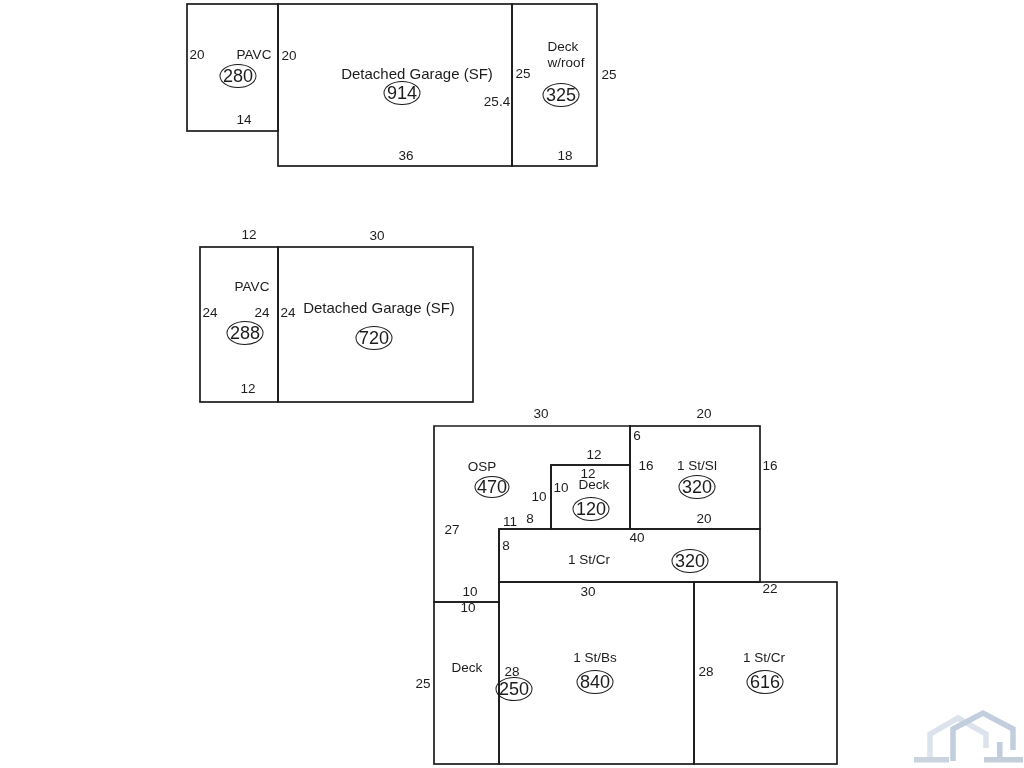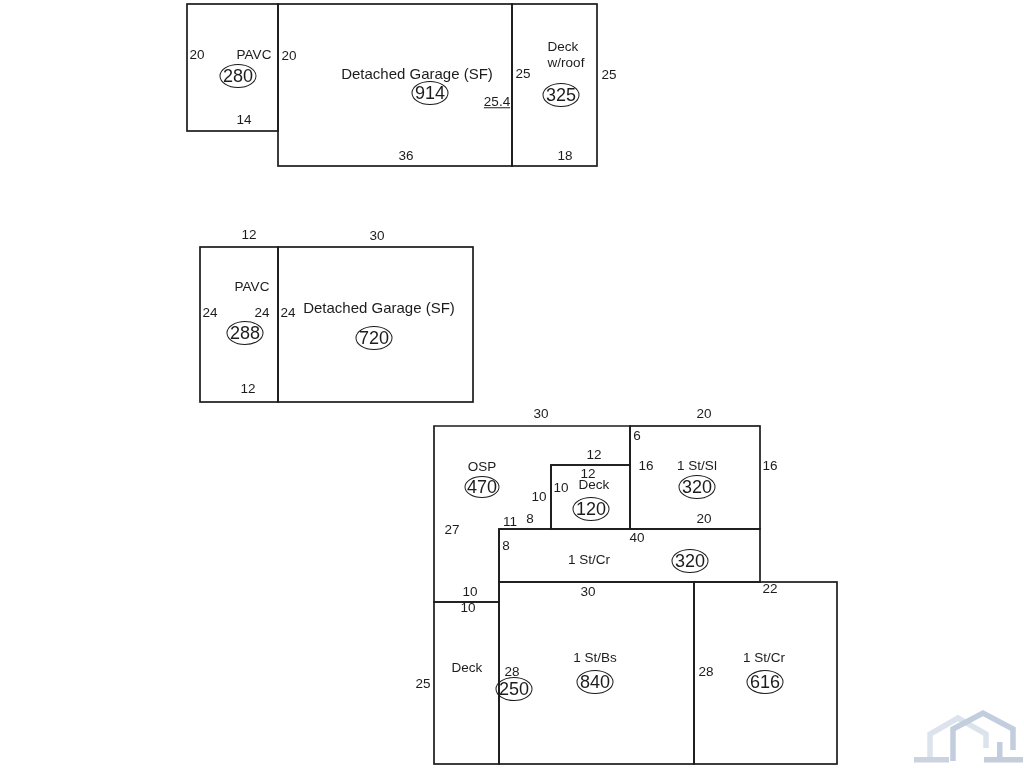--- a/index.html
+++ b/index.html
@@ -67,30 +67,30 @@
       <rect x="499" y="582" width="195" height="182" fill="none" stroke="#1c1c1c" stroke-width="1.7"></rect>
       <rect x="434" y="602" width="65" height="162" fill="none" stroke="#1c1c1c" stroke-width="1.7"></rect>
       <rect x="694" y="582" width="143" height="182" fill="none" stroke="#1c1c1c" stroke-width="1.7"></rect>
     </svg>
 
   <div id="label-layer" style="color: rgb(28, 28, 28);">
       <div class="lbl" style="left: 197px; top: 55px;">20</div>
       <div class="lbl" style="left: 254px; top: 55px;">PAVC</div>
       <div class="lbl" style="left: 289px; top: 56px;">20</div>
       <div class="lbl" style="left: 417px; top: 73px; font-size: 15px;">Detached Garage (SF)</div>
-      <div class="lbl" style="left: 497px; top: 102px; text-decoration: underline;">25.4</div>
+      <div class="lbl" style="left: 497px; top: 102px;">25.4</div>
       <div class="lbl" style="left: 244px; top: 120px;">14</div>
       <div class="lbl" style="left: 406px; top: 156px;">36</div>
       <div class="lbl" style="left: 523px; top: 74px;">25</div>
       <div class="lbl" style="left: 563px; top: 47px;">Deck</div>
       <div class="lbl" style="left: 566px; top: 63px;">w/roof</div>
       <div class="lbl" style="left: 609px; top: 75px;">25</div>
       <div class="lbl" style="left: 565px; top: 156px;">18</div>
       <div class="ellipse" style="left: 238px; top: 76px; width: 37px; height: 24px; border-color: rgb(28, 28, 28);">280</div>
-      <div class="ellipse" style="left: 402px; top: 93px; width: 37px; height: 24px; border-color: rgb(28, 28, 28); margin-left: 28px;">914</div>
+      <div class="ellipse" style="left: 402px; top: 93px; width: 37px; height: 24px; border-color: rgb(28, 28, 28);">914</div>
       <div class="ellipse" style="left: 561px; top: 95px; width: 37px; height: 24px; border-color: rgb(28, 28, 28); text-align: center;">325</div>
       <div class="lbl" style="left: 249px; top: 235px;">12</div>
       <div class="lbl" style="left: 377px; top: 236px;">30</div>
       <div class="lbl" style="left: 252px; top: 287px;">PAVC</div>
       <div class="lbl" style="left: 210px; top: 313px;">24</div>
       <div class="lbl" style="left: 262px; top: 313px;">24</div>
       <div class="lbl" style="left: 288px; top: 313px;">24</div>
       <div class="lbl" style="left: 379px; top: 307px; font-size: 15px;">Detached Garage (SF)</div>
       <div class="lbl" style="left: 248px; top: 389px;">12</div>
       <div class="ellipse" style="left: 245px; top: 333px; width: 37px; height: 24px; border-color: rgb(28, 28, 28);">288</div>
@@ -117,21 +117,21 @@
       <div class="lbl" style="left: 470px; top: 592px;">10</div>
       <div class="lbl" style="left: 588px; top: 592px;">30</div>
       <div class="lbl" style="left: 770px; top: 589px;">22</div>
       <div class="lbl" style="left: 468px; top: 608px;">10</div>
       <div class="lbl" style="left: 467px; top: 668px;">Deck</div>
       <div class="lbl" style="left: 512px; top: 672px;">28</div>
       <div class="lbl" style="left: 595px; top: 658px;">1 St/Bs</div>
       <div class="lbl" style="left: 706px; top: 672px;">28</div>
       <div class="lbl" style="left: 764px; top: 658px;">1 St/Cr</div>
       <div class="lbl" style="left: 423px; top: 684px;">25</div>
-      <div class="ellipse" style="left: 482px; top: 487px; width: 35px; height: 22px; border-color: rgb(28, 28, 28);">470</div>
+      <div class="ellipse" style="left: 492px; top: 487px; width: 35px; height: 22px; border-color: rgb(28, 28, 28);">470</div>
       <div class="ellipse" style="left: 697px; top: 487px; width: 37px; height: 24px; border-color: rgb(28, 28, 28);">320</div>
       <div class="ellipse" style="left: 591px; top: 509px; width: 37px; height: 24px; border-color: rgb(28, 28, 28);">120</div>
       <div class="ellipse" style="left: 690px; top: 561px; width: 37px; height: 24px; border-color: rgb(28, 28, 28);">320</div>
       <div class="ellipse" style="left: 470px; top: 689px; width: 37px; height: 24px; border-color: rgb(28, 28, 28); margin-left: 44px;">250</div>
       <div class="ellipse" style="left: 595px; top: 682px; width: 37px; height: 24px; border-color: rgb(28, 28, 28);">840</div>
       <div class="ellipse" style="left: 765px; top: 682px; width: 37px; height: 24px; border-color: rgb(28, 28, 28);">616</div>
     </div>
 
   <svg class="watermark" width="112" height="70" viewBox="0 0 112 70">
     <polyline points="18,63 18,36 46,20 74,36 74,50" fill="none" stroke-width="5.5" stroke-linecap="butt" stroke-linejoin="miter" stroke="#dce3ec"></polyline>

